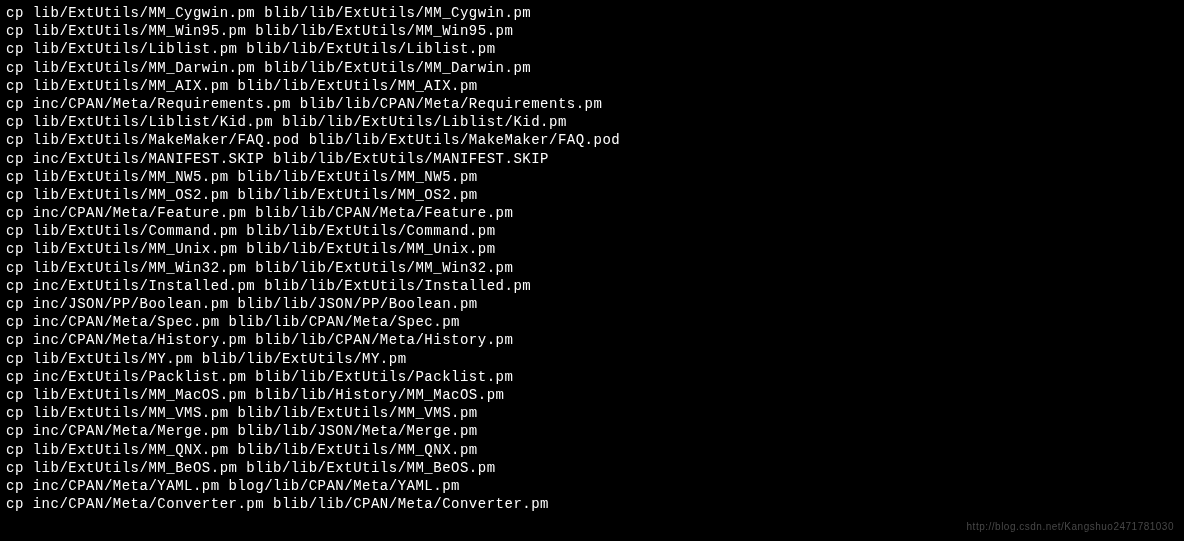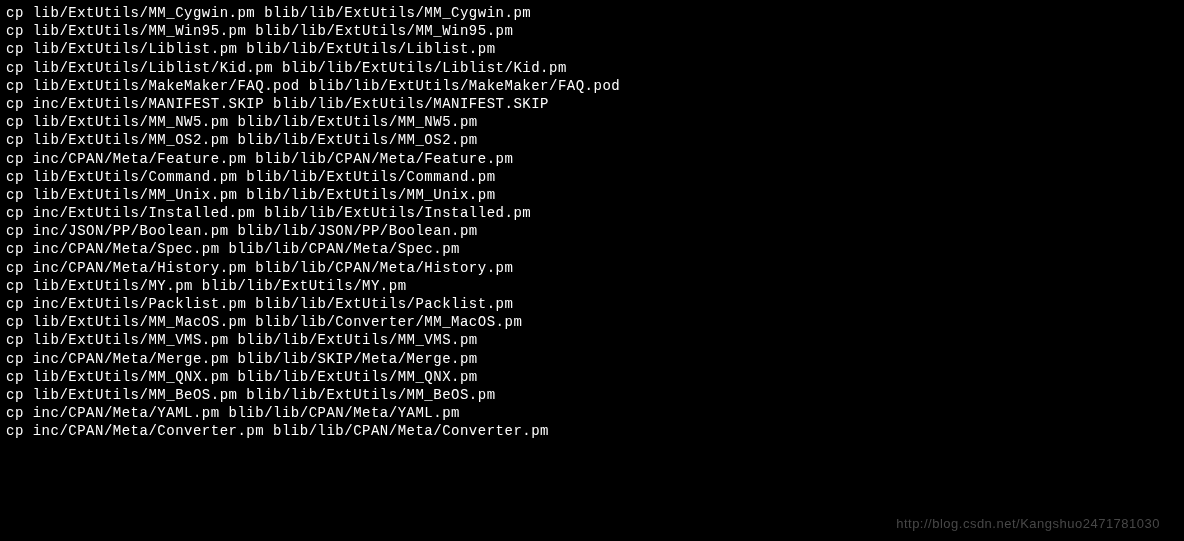--- a/index.html
+++ b/index.html
@@ -20,51 +20,55 @@
       position: relative;
     }
     .terminal-line {
       white-space: pre;
       letter-spacing: 0.5px;
       font-family: Liberation Mono, monospace;
     }
     .watermark {
       position: absolute;
       bottom: 8px;
-      right: 24px;
+      right: 10px;
       color: #666666;
       font-family: Arial, sans-serif;
-      font-size: 13px;
+      font-size: 10px;
       opacity: 0.7;
       letter-spacing: 0.5px;
     }
   </style>
 </head>
 <body>
 
 <div id="terminal-container">
     <div class="terminal-line">cp lib/ExtUtils/MM_Cygwin.pm blib/lib/ExtUtils/MM_Cygwin.pm</div>
     <div class="terminal-line">cp lib/ExtUtils/MM_Win95.pm blib/lib/ExtUtils/MM_Win95.pm</div>
     <div class="terminal-line">cp lib/ExtUtils/Liblist.pm blib/lib/ExtUtils/Liblist.pm</div>
+    <div class="terminal-line">cp lib/ExtUtils/MM_Darwin.pm blib/lib/ExtUtils/MM_Darwin.pm</div>
+    <div class="terminal-line">cp lib/ExtUtils/MM_AIX.pm blib/lib/ExtUtils/MM_AIX.pm</div>
+    <div class="terminal-line">cp inc/CPAN/Meta/Requirements.pm blib/lib/CPAN/Meta/Requirements.pm</div>
     <div class="terminal-line">cp lib/ExtUtils/Liblist/Kid.pm blib/lib/ExtUtils/Liblist/Kid.pm</div>
     <div class="terminal-line">cp lib/ExtUtils/MakeMaker/FAQ.pod blib/lib/ExtUtils/MakeMaker/FAQ.pod</div>
     <div class="terminal-line">cp inc/ExtUtils/MANIFEST.SKIP blib/lib/ExtUtils/MANIFEST.SKIP</div>
     <div class="terminal-line">cp lib/ExtUtils/MM_NW5.pm blib/lib/ExtUtils/MM_NW5.pm</div>
     <div class="terminal-line">cp lib/ExtUtils/MM_OS2.pm blib/lib/ExtUtils/MM_OS2.pm</div>
     <div class="terminal-line">cp inc/CPAN/Meta/Feature.pm blib/lib/CPAN/Meta/Feature.pm</div>
     <div class="terminal-line">cp lib/ExtUtils/Command.pm blib/lib/ExtUtils/Command.pm</div>
     <div class="terminal-line">cp lib/ExtUtils/MM_Unix.pm blib/lib/ExtUtils/MM_Unix.pm</div>
+    <div class="terminal-line">cp lib/ExtUtils/MM_Win32.pm blib/lib/ExtUtils/MM_Win32.pm</div>
     <div class="terminal-line">cp inc/ExtUtils/Installed.pm blib/lib/ExtUtils/Installed.pm</div>
     <div class="terminal-line">cp inc/JSON/PP/Boolean.pm blib/lib/JSON/PP/Boolean.pm</div>
     <div class="terminal-line">cp inc/CPAN/Meta/Spec.pm blib/lib/CPAN/Meta/Spec.pm</div>
     <div class="terminal-line">cp inc/CPAN/Meta/History.pm blib/lib/CPAN/Meta/History.pm</div>
     <div class="terminal-line">cp lib/ExtUtils/MY.pm blib/lib/ExtUtils/MY.pm</div>
     <div class="terminal-line">cp inc/ExtUtils/Packlist.pm blib/lib/ExtUtils/Packlist.pm</div>
-    <div class="terminal-line">cp lib/ExtUtils/MM_MacOS.pm blib/lib/Converter/MM_MacOS.pm</div>
+    <div class="terminal-line">cp lib/ExtUtils/MM_MacOS.pm blib/lib/History/MM_MacOS.pm</div>
     <div class="terminal-line">cp lib/ExtUtils/MM_VMS.pm blib/lib/ExtUtils/MM_VMS.pm</div>
-    <div class="terminal-line">cp inc/CPAN/Meta/Merge.pm blib/lib/SKIP/Meta/Merge.pm</div>
+    <div class="terminal-line">cp inc/CPAN/Meta/Merge.pm blib/lib/JSON/Meta/Merge.pm</div>
     <div class="terminal-line">cp lib/ExtUtils/MM_QNX.pm blib/lib/ExtUtils/MM_QNX.pm</div>
     <div class="terminal-line">cp lib/ExtUtils/MM_BeOS.pm blib/lib/ExtUtils/MM_BeOS.pm</div>
-    <div class="terminal-line">cp inc/CPAN/Meta/YAML.pm blib/lib/CPAN/Meta/YAML.pm</div>
+    <div class="terminal-line">cp inc/CPAN/Meta/YAML.pm blog/lib/CPAN/Meta/YAML.pm</div>
     <div class="terminal-line">cp inc/CPAN/Meta/Converter.pm blib/lib/CPAN/Meta/Converter.pm</div>
   </div>
 
 <div class="watermark">http://blog.csdn.net/Kangshuo2471781030</div>
 
 </body></html>

